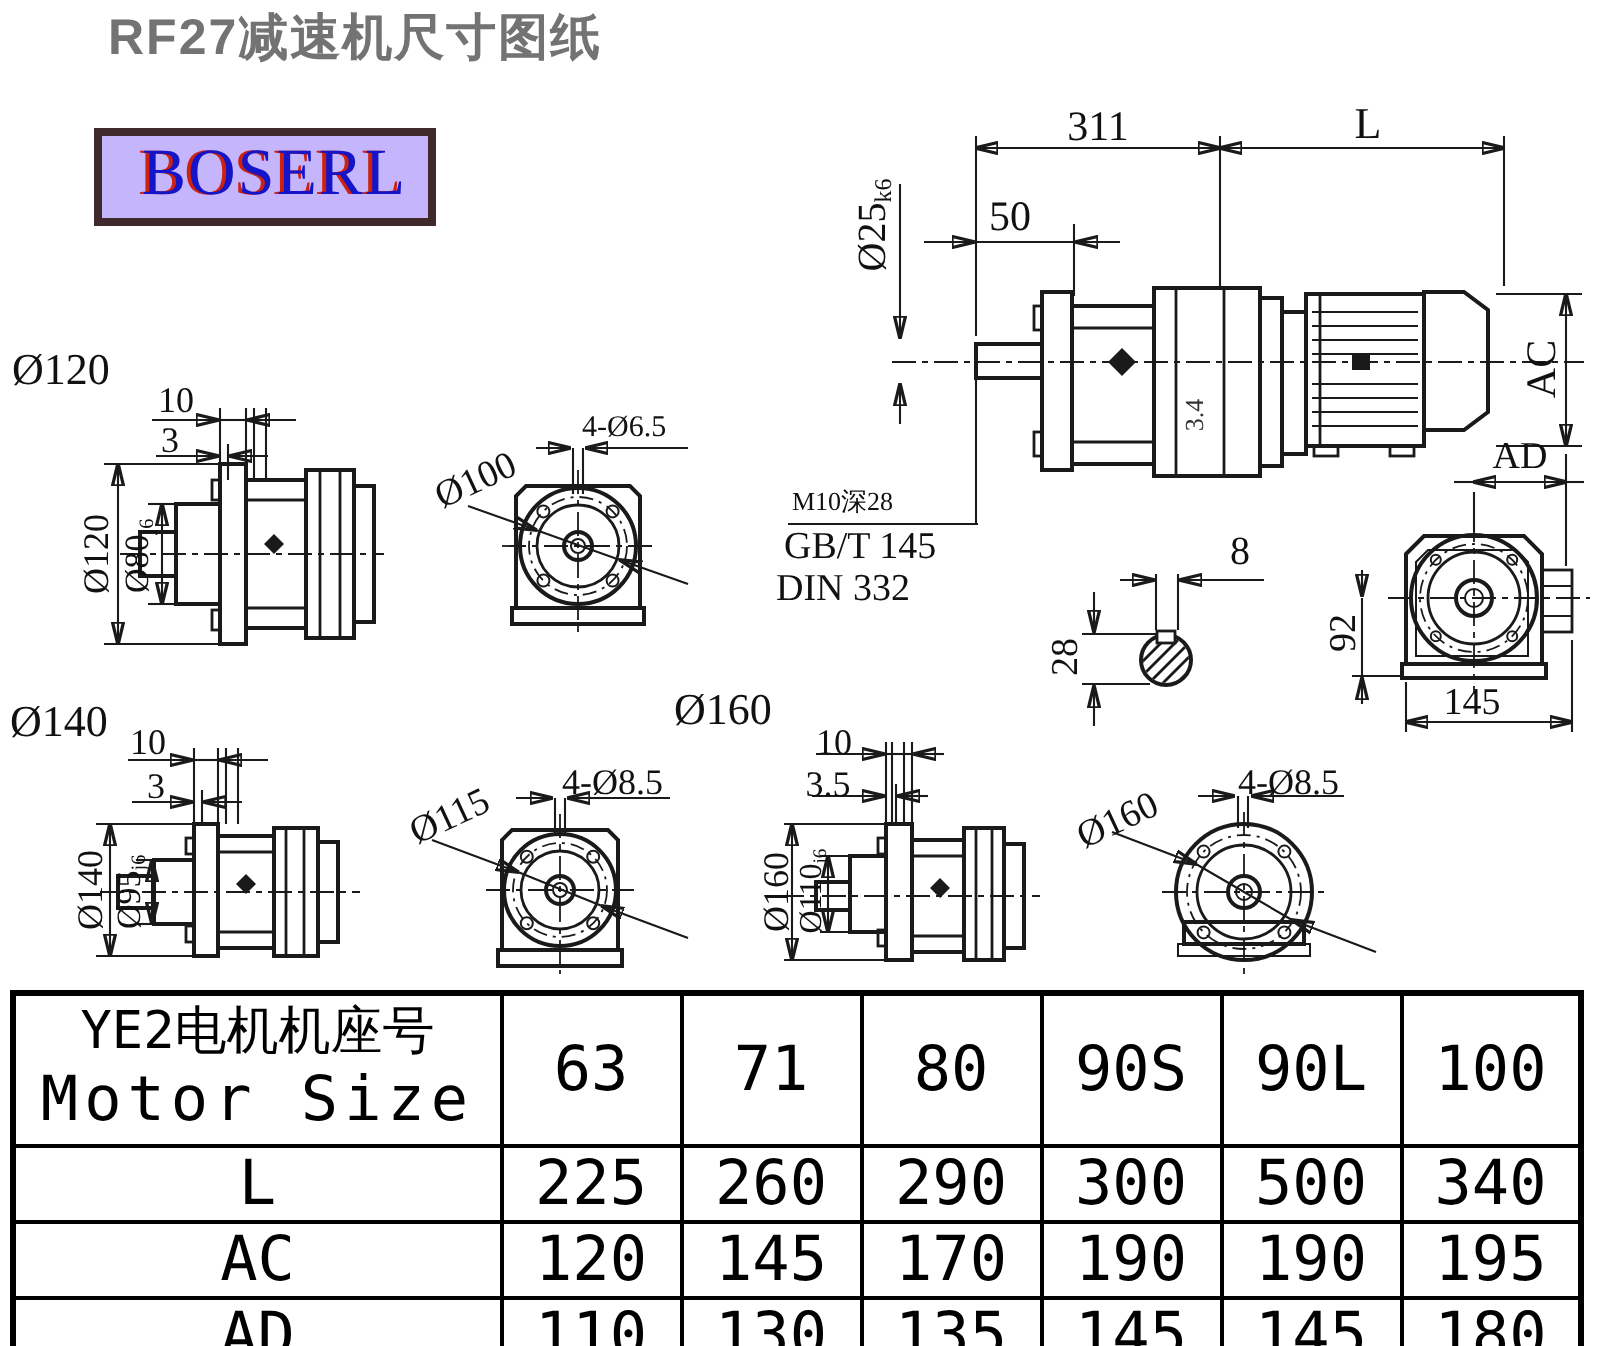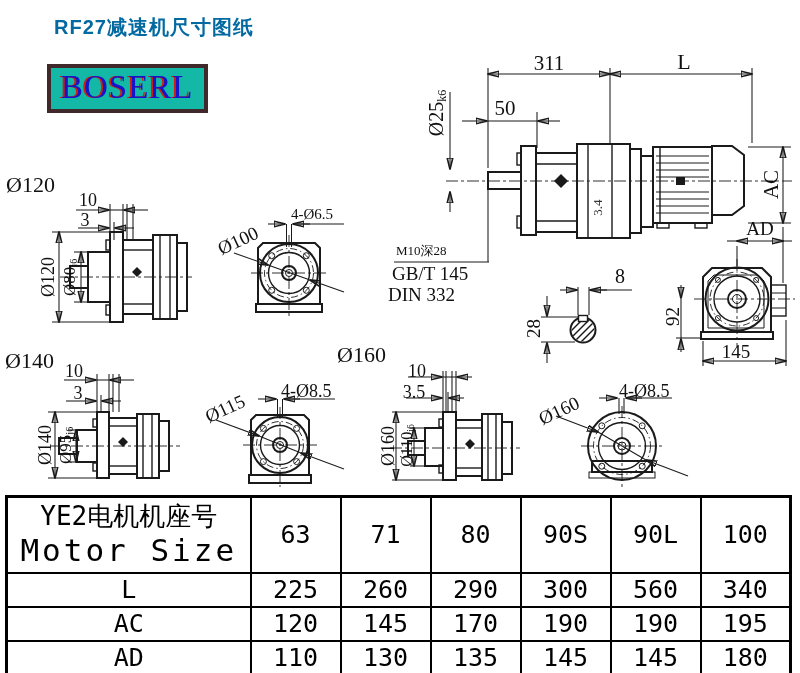--- a/index.html
+++ b/index.html
@@ -1,21 +1,21 @@
 <!DOCTYPE html>
 <html><head>
 <meta charset="utf-8">
 <style>
   html,body{margin:0;padding:0;background:#fff;}
   .canvas{position:relative;width:800px;height:673px;background:#fff;overflow:hidden;
           font-family:"Liberation Serif",serif;color:#111;}
-  .title{position:absolute;left:54px;top:14px;font-family:"Liberation Sans",sans-serif;
-         font-weight:700;font-size:20px;letter-spacing:1px;color:#0369a1;white-space:nowrap;}
-  .logo{position:absolute;left:47px;top:64px;border:4px solid #40292b;background:#14b8a6;
-        padding:1px 10px 3px 10px;}
+  .title{position:absolute;left:54px;top:2px;font-family:"Liberation Sans",sans-serif;
+         font-weight:700;font-size:25px;letter-spacing:1px;color:#737373;white-space:nowrap;}
+  .logo{position:absolute;left:47px;top:64px;border:4px solid #40292b;background:#c4b5fd;
+        padding:1px 10px 3px 20px;}
   .logo span{font-family:"Liberation Serif",serif;font-size:33px;color:#1414c8;
         letter-spacing:1px;text-shadow:-2px 0 0 #cc2211;}
   .art{position:absolute;left:0;top:0;}
   .art line,.art path,.art rect,.art circle,.art polygon{stroke:#1a1a1a;fill:none;stroke-width:1.4;}
   .art .thk{stroke-width:2;}
   .art .thin{stroke-width:1;}
   .art .dl{stroke-width:1.05;}
   .art .cl{stroke-width:0.9;stroke-dasharray:12 3 3 3;}
   .art .bc{stroke-width:0.9;stroke-dasharray:7 3 1.5 3;}
   .art .fb{fill:#1a1a1a;stroke:none;}
@@ -23,21 +23,21 @@
   .dim{position:absolute;line-height:1;text-align:center;white-space:nowrap;color:#111;}
   .rot{transform:rotate(-90deg);}
   .rot25{transform:rotate(-25deg);}
   .sub{font-size:0.6em;vertical-align:-0.25em;}
   .spec-table{position:absolute;left:5px;top:495px;border-collapse:collapse;table-layout:fixed;
       font-family:"DejaVu Sans Mono","Liberation Sans",sans-serif;color:#000;}
   .spec-table td{border:2px solid #000;text-align:center;vertical-align:middle;padding:0;}
   .spec-table{border:3px solid #000;}
   .hdr-cn{font-size:26px;line-height:1.2;}
   .hdr-en{font-size:31px;letter-spacing:3px;line-height:1.2;}
-  .cellv{font-size:25px;margin-left:12px;}
+  .cellv{font-size:31px;margin-left:12px;}
 </style>
 </head>
 <body>
 
 <div class="canvas">
 
   <div class="title">RF27减速机尺寸图纸</div>
   <div class="logo">
     <span>BOSERL</span>
   </div>
@@ -397,21 +397,21 @@
       <td class="cellv">90S</td>
       <td class="cellv">90L</td>
       <td class="cellv">100</td>
     </tr>
     <tr style="height:34px">
       <td class="cellv">L</td>
       <td class="cellv">225</td>
       <td class="cellv">260</td>
       <td class="cellv">290</td>
       <td class="cellv">300</td>
-      <td class="cellv">560</td>
+      <td class="cellv">500</td>
       <td class="cellv">340</td>
     </tr>
     <tr style="height:34px">
       <td class="cellv">AC</td>
       <td class="cellv">120</td>
       <td class="cellv">145</td>
       <td class="cellv">170</td>
       <td class="cellv">190</td>
       <td class="cellv">190</td>
       <td class="cellv">195</td>

